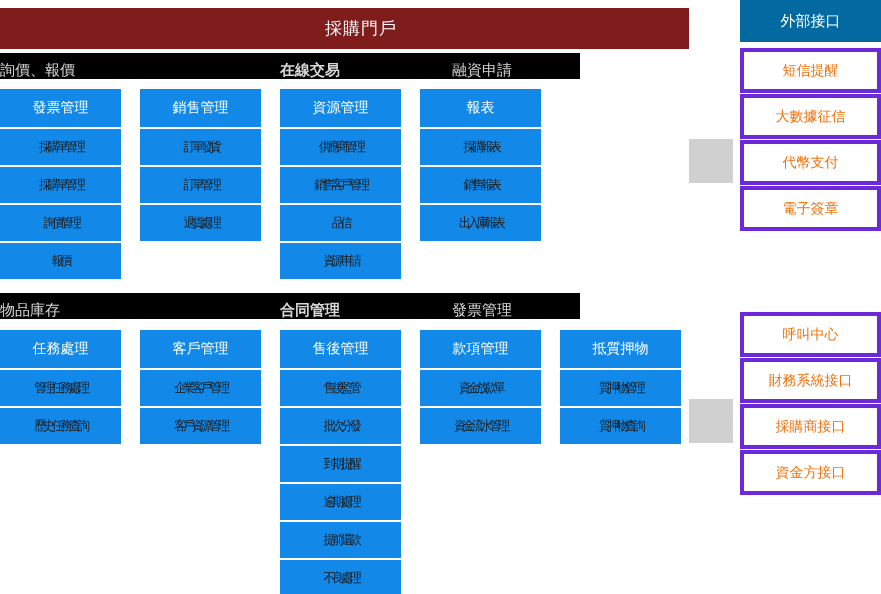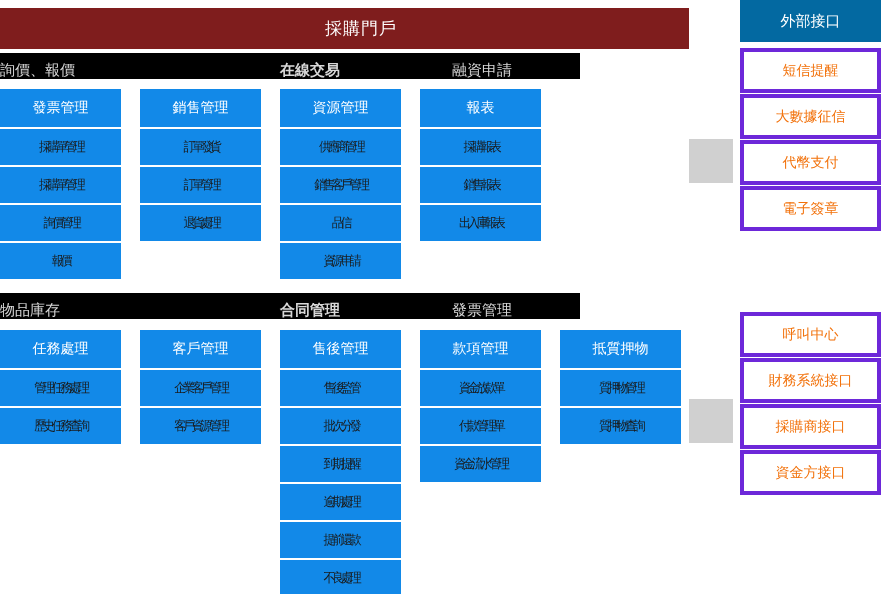--- a/index.html
+++ b/index.html
@@ -257,23 +257,20 @@
           <span class="lbl">不良處理</span>
         </div>
     </div>
 
     <div class="col">
       <div class="cell head">款項管理</div>
       <div class="cell sub">
           <span class="lbl">資金放款單</span>
         </div>
       <div class="cell sub">
-          <span class="lbl">付款管理單</span>
-        </div>
-      <div class="cell sub">
           <span class="lbl">資金流水管理</span>
         </div>
     </div>
 
     <div class="col">
       <div class="cell head">抵質押物</div>
       <div class="cell sub">
           <span class="lbl">質押物管理</span>
         </div>
       <div class="cell sub">

